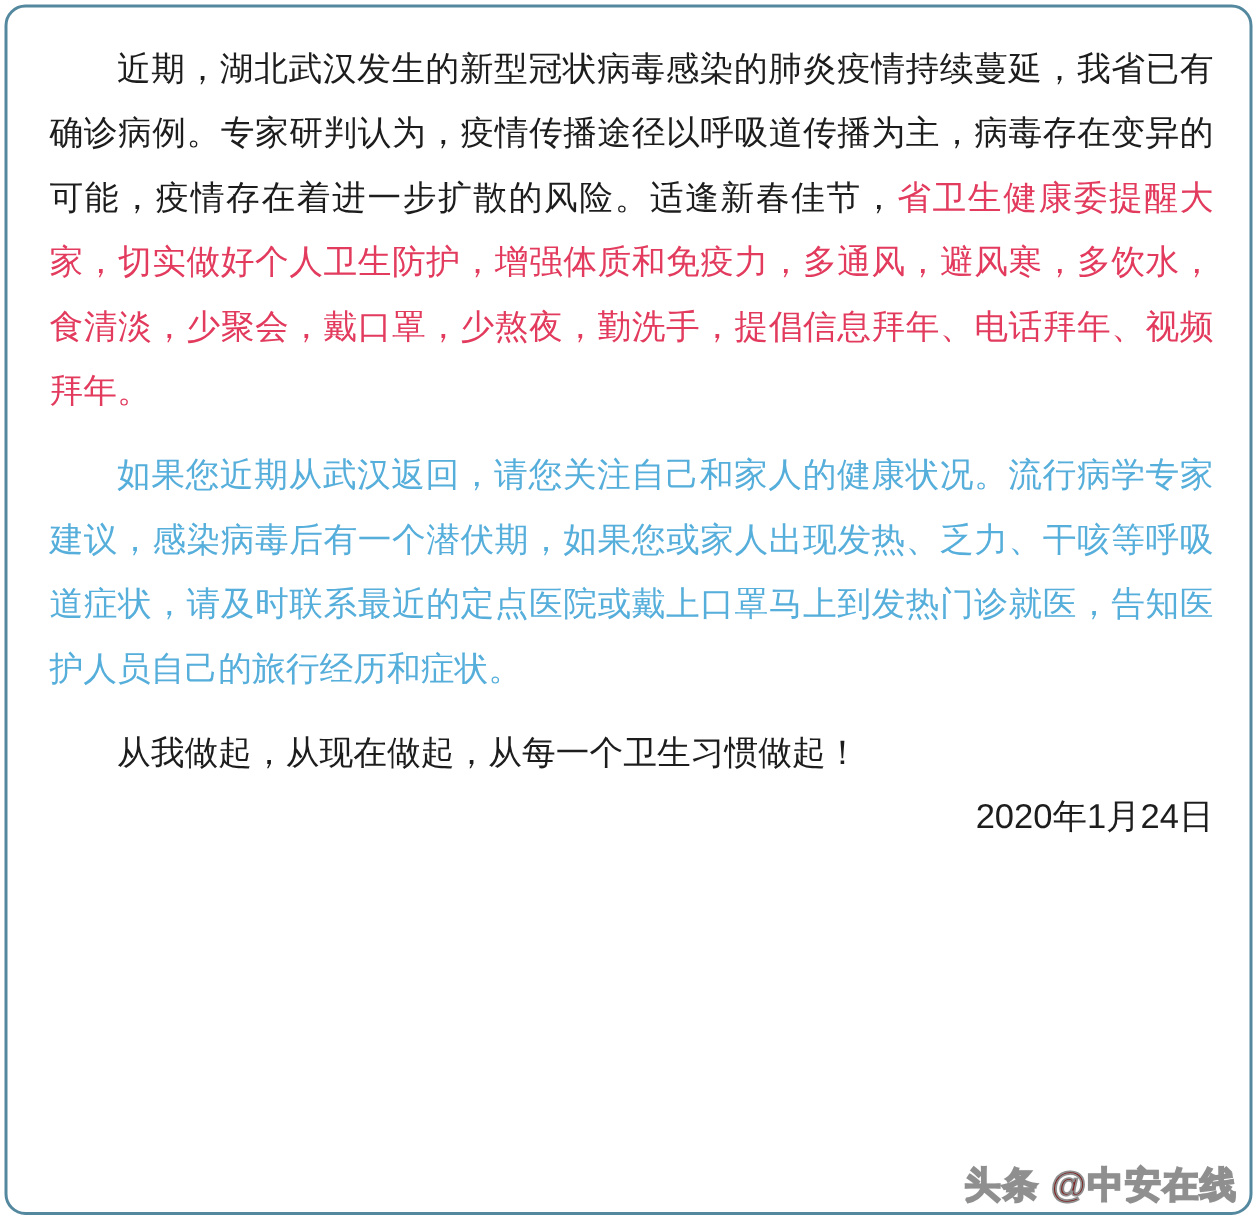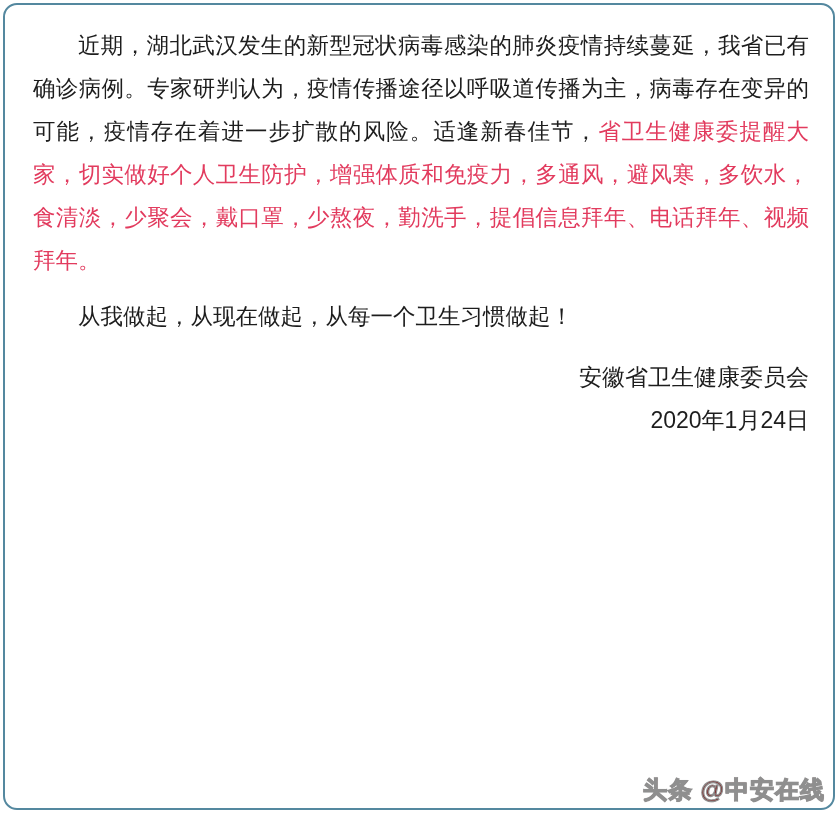--- a/index.html
+++ b/index.html
@@ -90,25 +90,25 @@
 </style>
 </head>
 <body>
 
 <div class="page">
   <div class="frame"></div>
   <div class="content">
 
     <p class="para"><span>近期，湖北武汉发生的新型冠状病毒感染的肺炎疫情持续蔓延，我省已有确诊病例。专家研判认为，疫情传播途径以呼吸道传播为主，病毒存在变异的可能，疫情存在着进一步扩散的风险。适逢新春佳节，</span><span class="red-part">省卫生健康委提醒大家，切实做好个人卫生防护，增强体质和免疫力，多通风，避风寒，多饮水，食清淡，少聚会，戴口罩，少熬夜，勤洗手，提倡信息拜年、电话拜年、视频拜年。</span></p>
 
+    <p class="para para-blue">如果您近期从武汉返回，请您关注自己和家人的健康状况。流行病学专家建议，感染病毒后有一个潜伏期，如果您或家人出现发热、乏力、干咳等呼吸道症状，请及时联系最近的定点医院或戴上口罩马上到发热门诊就医，告知医护人员自己的旅行经历和症状。</p>
 
 
     <p class="closing-line">从我做起，从现在做起，从每一个卫生习惯做起！</p>
 
 
-    <p class="signature-line">安徽省卫生健康委员会</p>
 
     <p class="date-line">2020年1月24日</p>
 
   </div>
 
   <div class="watermark">头条 @中安在线</div>
 </div>
 
 </body></html>

